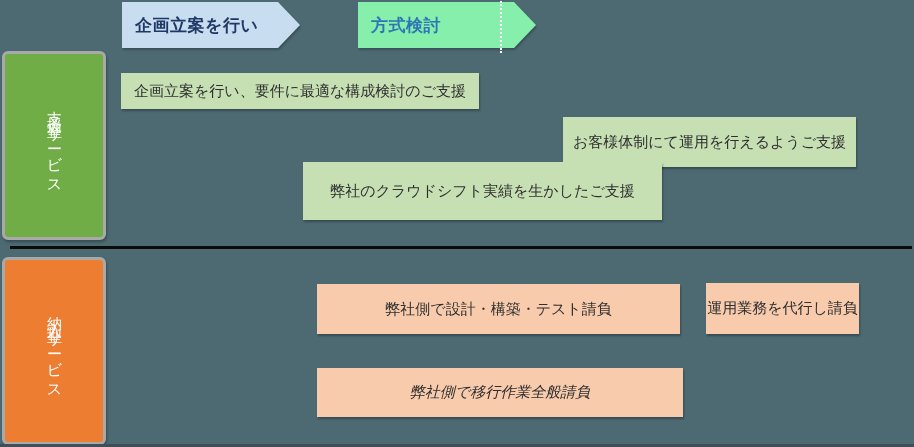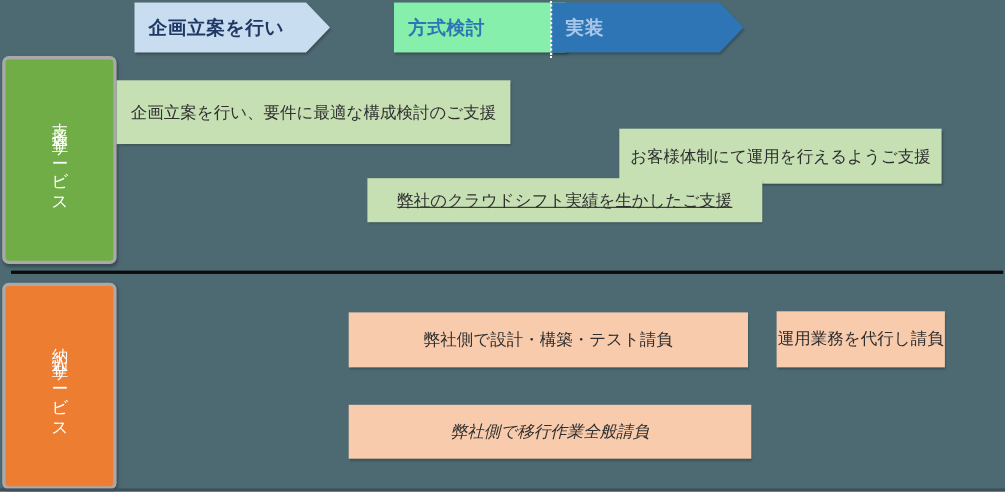--- a/index.html
+++ b/index.html
@@ -82,23 +82,23 @@
     justify-content: center;
     font-size: 15px;
     color: #2f2f2f;
     text-align: center;
     box-sizing: border-box;
     box-shadow: 1px 2px 2px rgba(0,0,0,0.3);
     white-space: nowrap;
   }
   .note.green  { background: #c6e0b4; }
   .note.orange { background: #f8cbad; }
-  #note-plan      { left: 106px; top: 73px;  width: 358px; height: 58px; text-align: center; }
+  #note-plan      { left: 121px; top: 73px;  width: 358px; height: 36px; text-align: center; }
   #note-operate   { left: 563px; top: 74px;  width: 293px; height: 50px; margin-top: 43px; }
-  #note-cloud     { left: 334px; top: 162px; width: 359px; height: 40px; text-decoration: underline; }
+  #note-cloud     { left: 303px; top: 162px; width: 359px; height: 58px; }
   #note-build     { left: 317px; top: 284px; width: 363px; height: 50px; }
   #note-ops-agent { left: 706px; top: 283px; width: 153px; height: 51px; }
   #note-migrate   { left: 317px; top: 368px; width: 366px; height: 49px; font-style: italic; }
 
   .divider {
     position: absolute;
     left: 10px;
     top: 246px;
     width: 902px;
     height: 3px;
@@ -119,25 +119,20 @@
 <div class="canvas">
 
   <div class="chevron-wrap" id="phase-1">
     <div class="chevron">
       <span>企画立案を行い</span>
     </div>
   </div>
   <div class="chevron-wrap" id="phase-2">
     <div class="chevron">
       <span>方式検討</span>
-    </div>
-  </div>
-  <div class="chevron-wrap" id="phase-3">
-    <div class="chevron">
-      <span>実装</span>
     </div>
   </div>
   <div class="cursor-line"></div>
 
   <div class="sidebar" id="row-support">
     <span class="vtext">支援型サービス</span>
   </div>
   <div class="sidebar" id="row-delivery">
     <span class="vtext">納入型サービス</span>
   </div>

